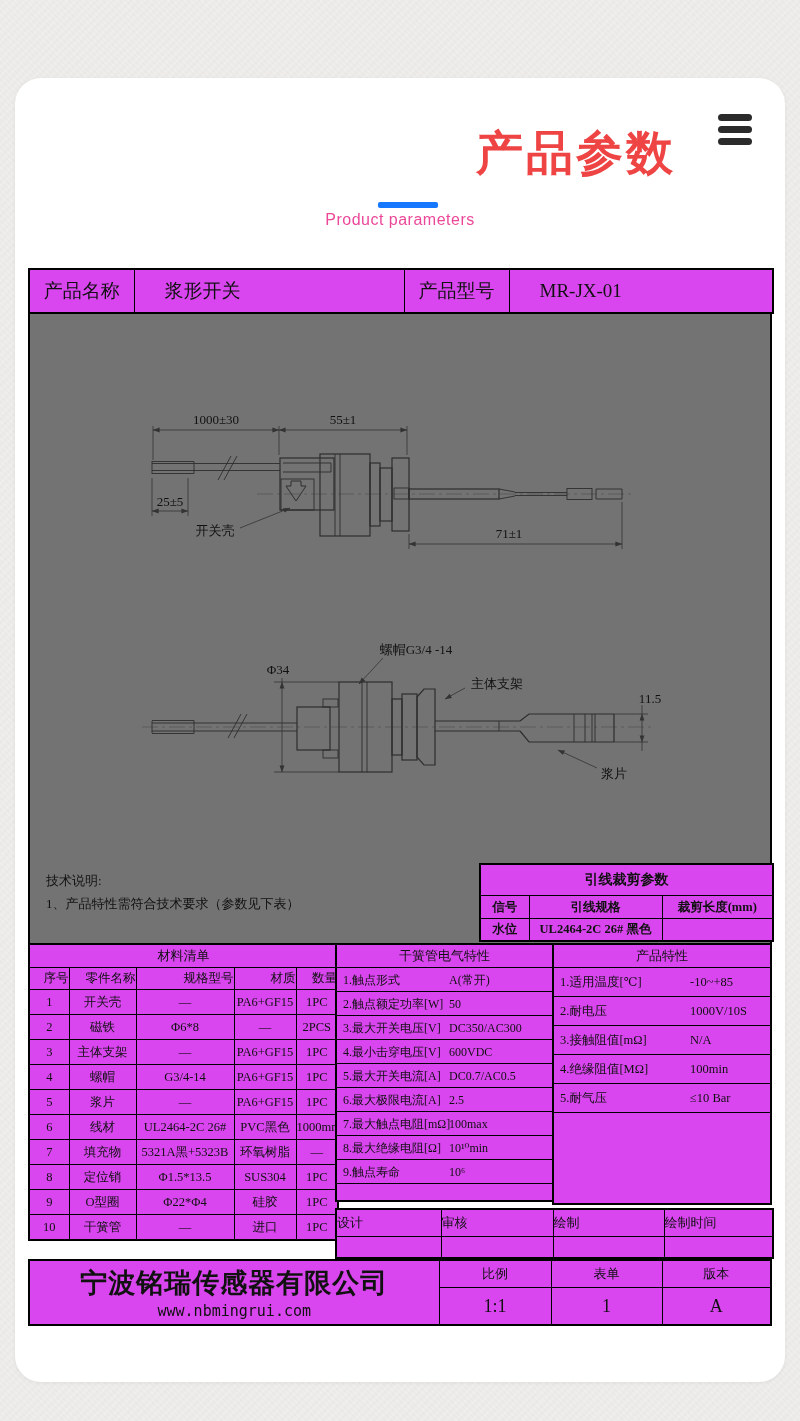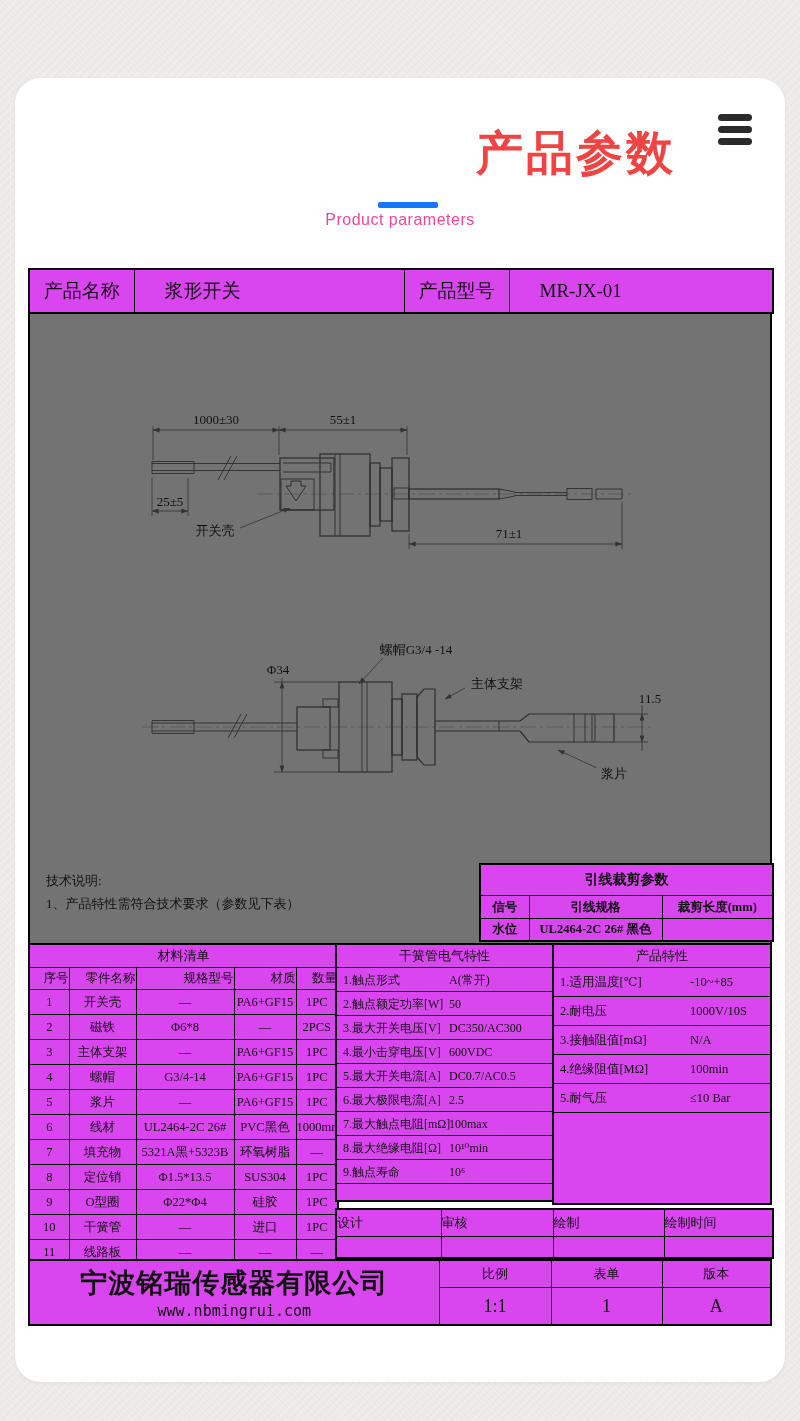--- a/index.html
+++ b/index.html
@@ -345,27 +345,20 @@
       </tr>
 
       <tr>
         <td>10</td>
         <td>干簧管</td>
         <td>—</td>
         <td>进口</td>
         <td>1PC</td>
       </tr>
 
-      <tr>
-        <td>11</td>
-        <td>线路板</td>
-        <td>—</td>
-        <td>—</td>
-        <td>—</td>
-      </tr>
     </tbody>
 </table>
 
 <table class="sheet electable">
   <tbody>
       <tr class="t">
         <td>干簧管电气特性</td>
       </tr>
   </tbody>
     <tbody>

